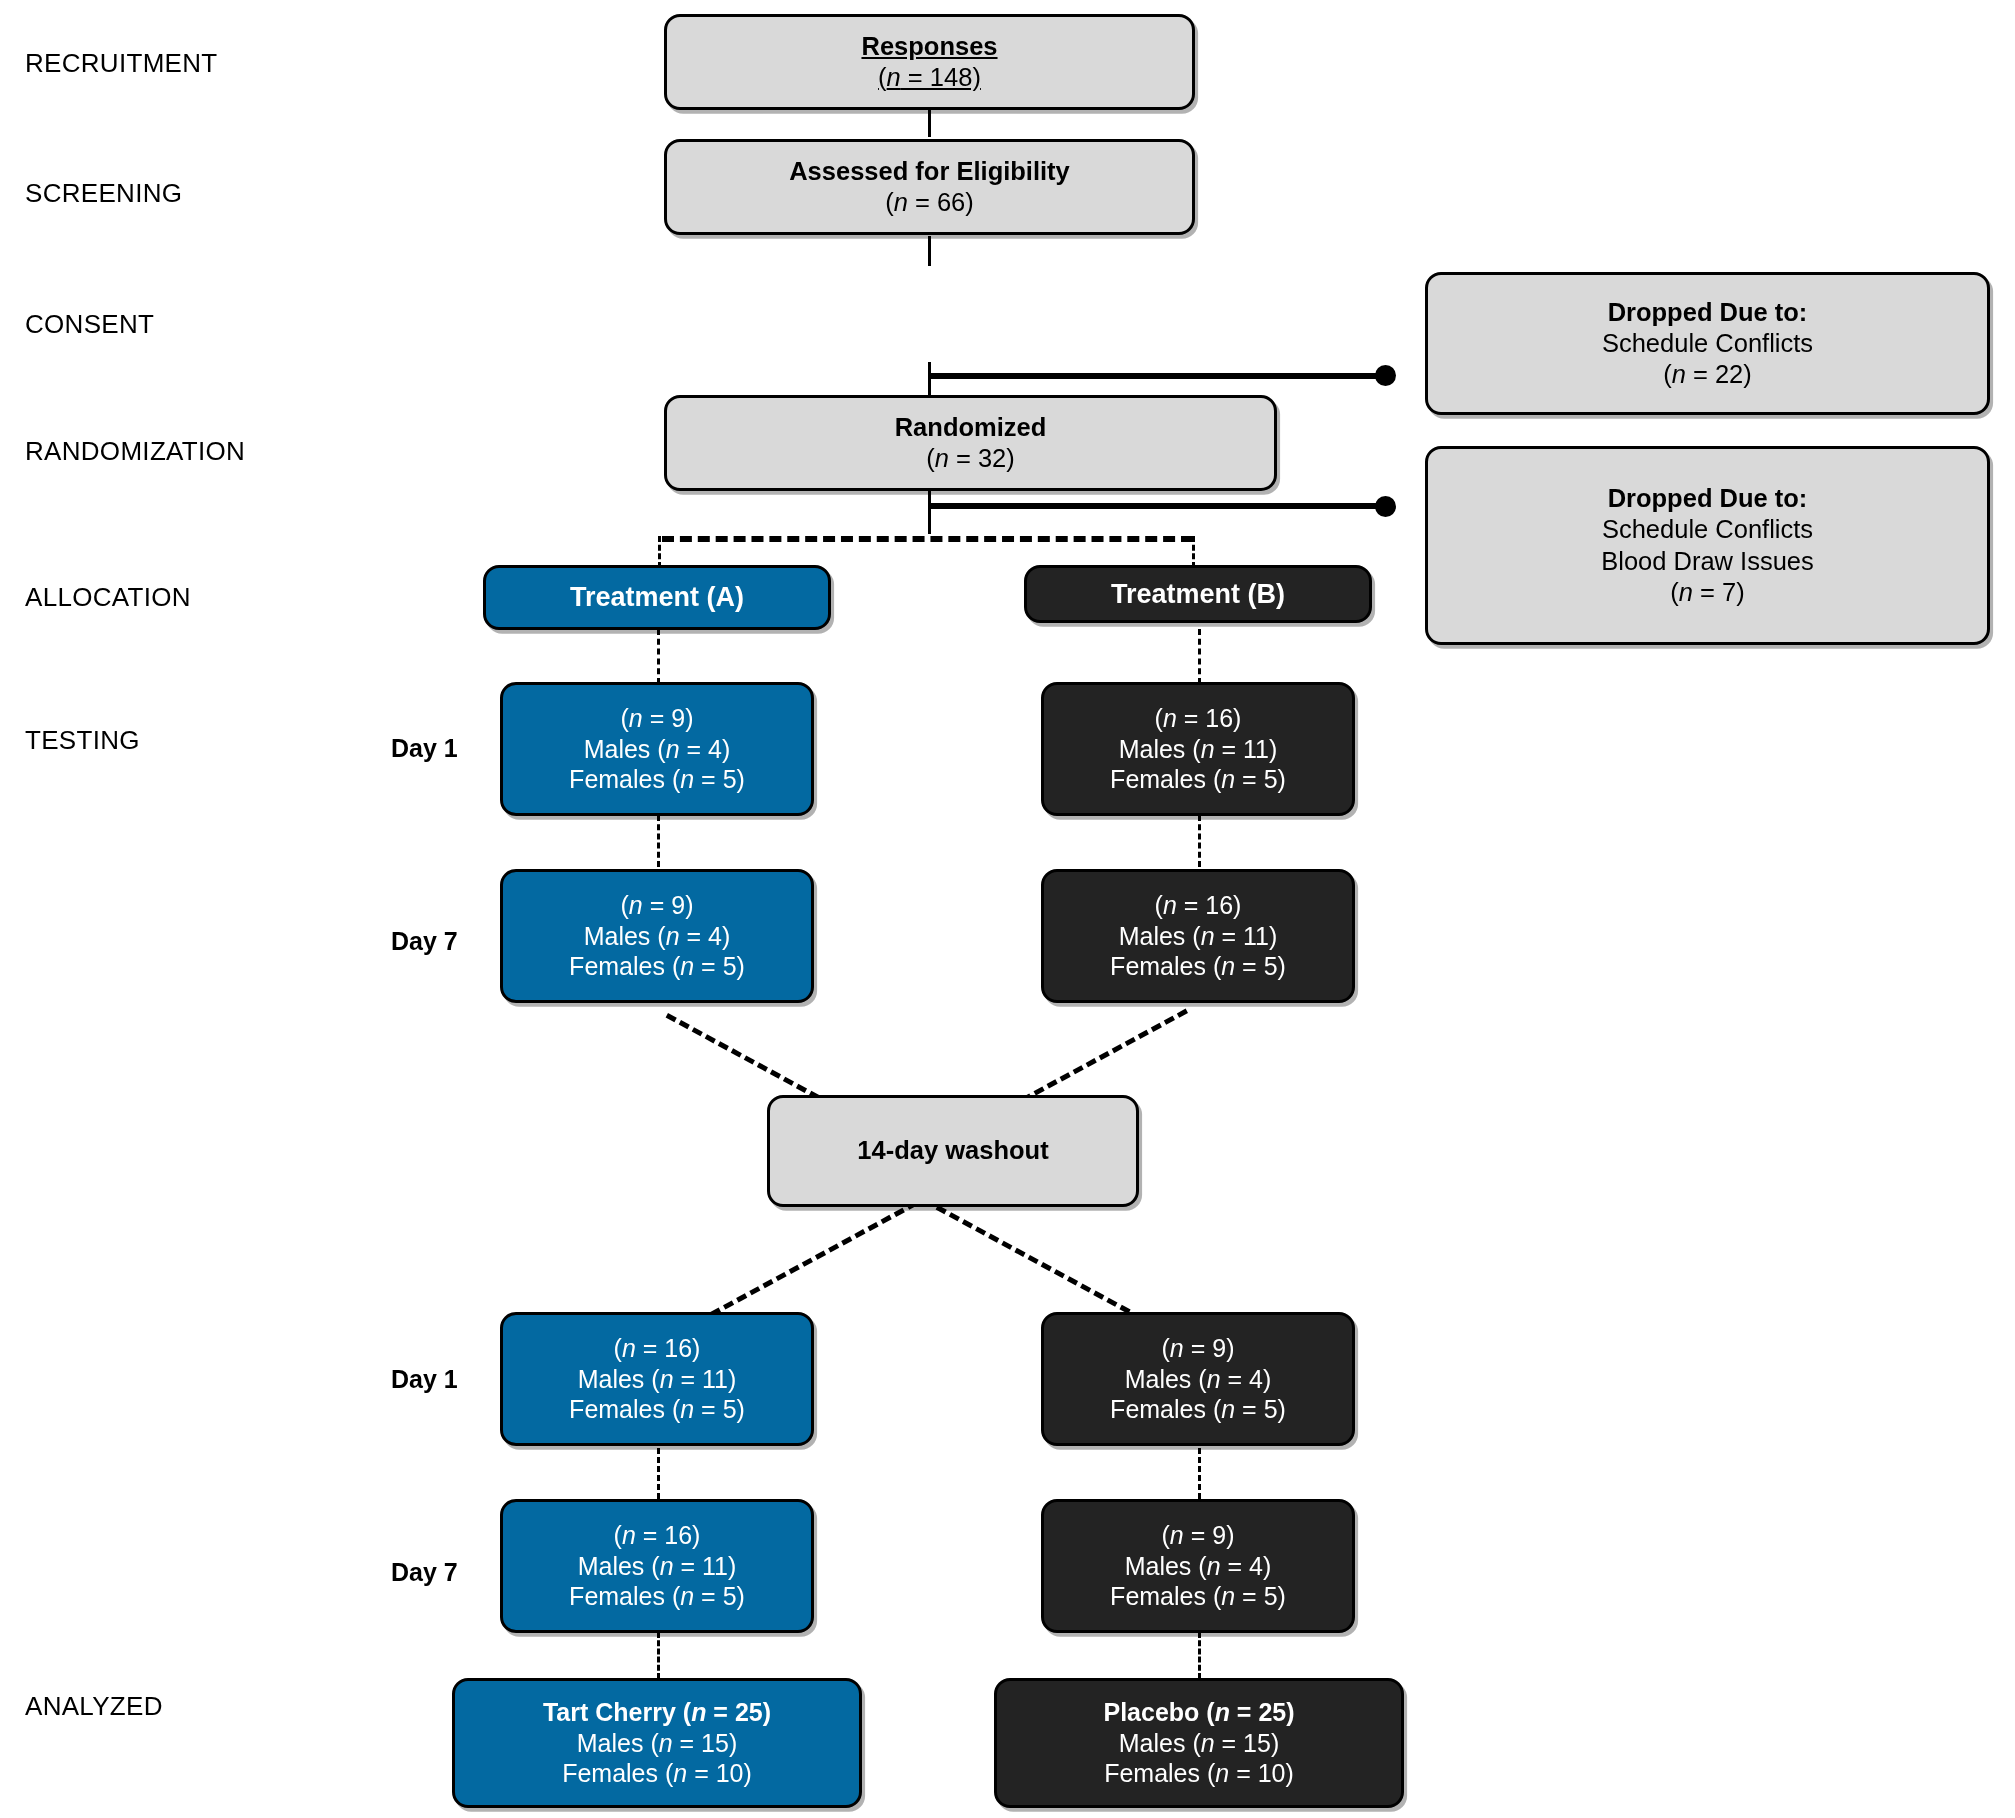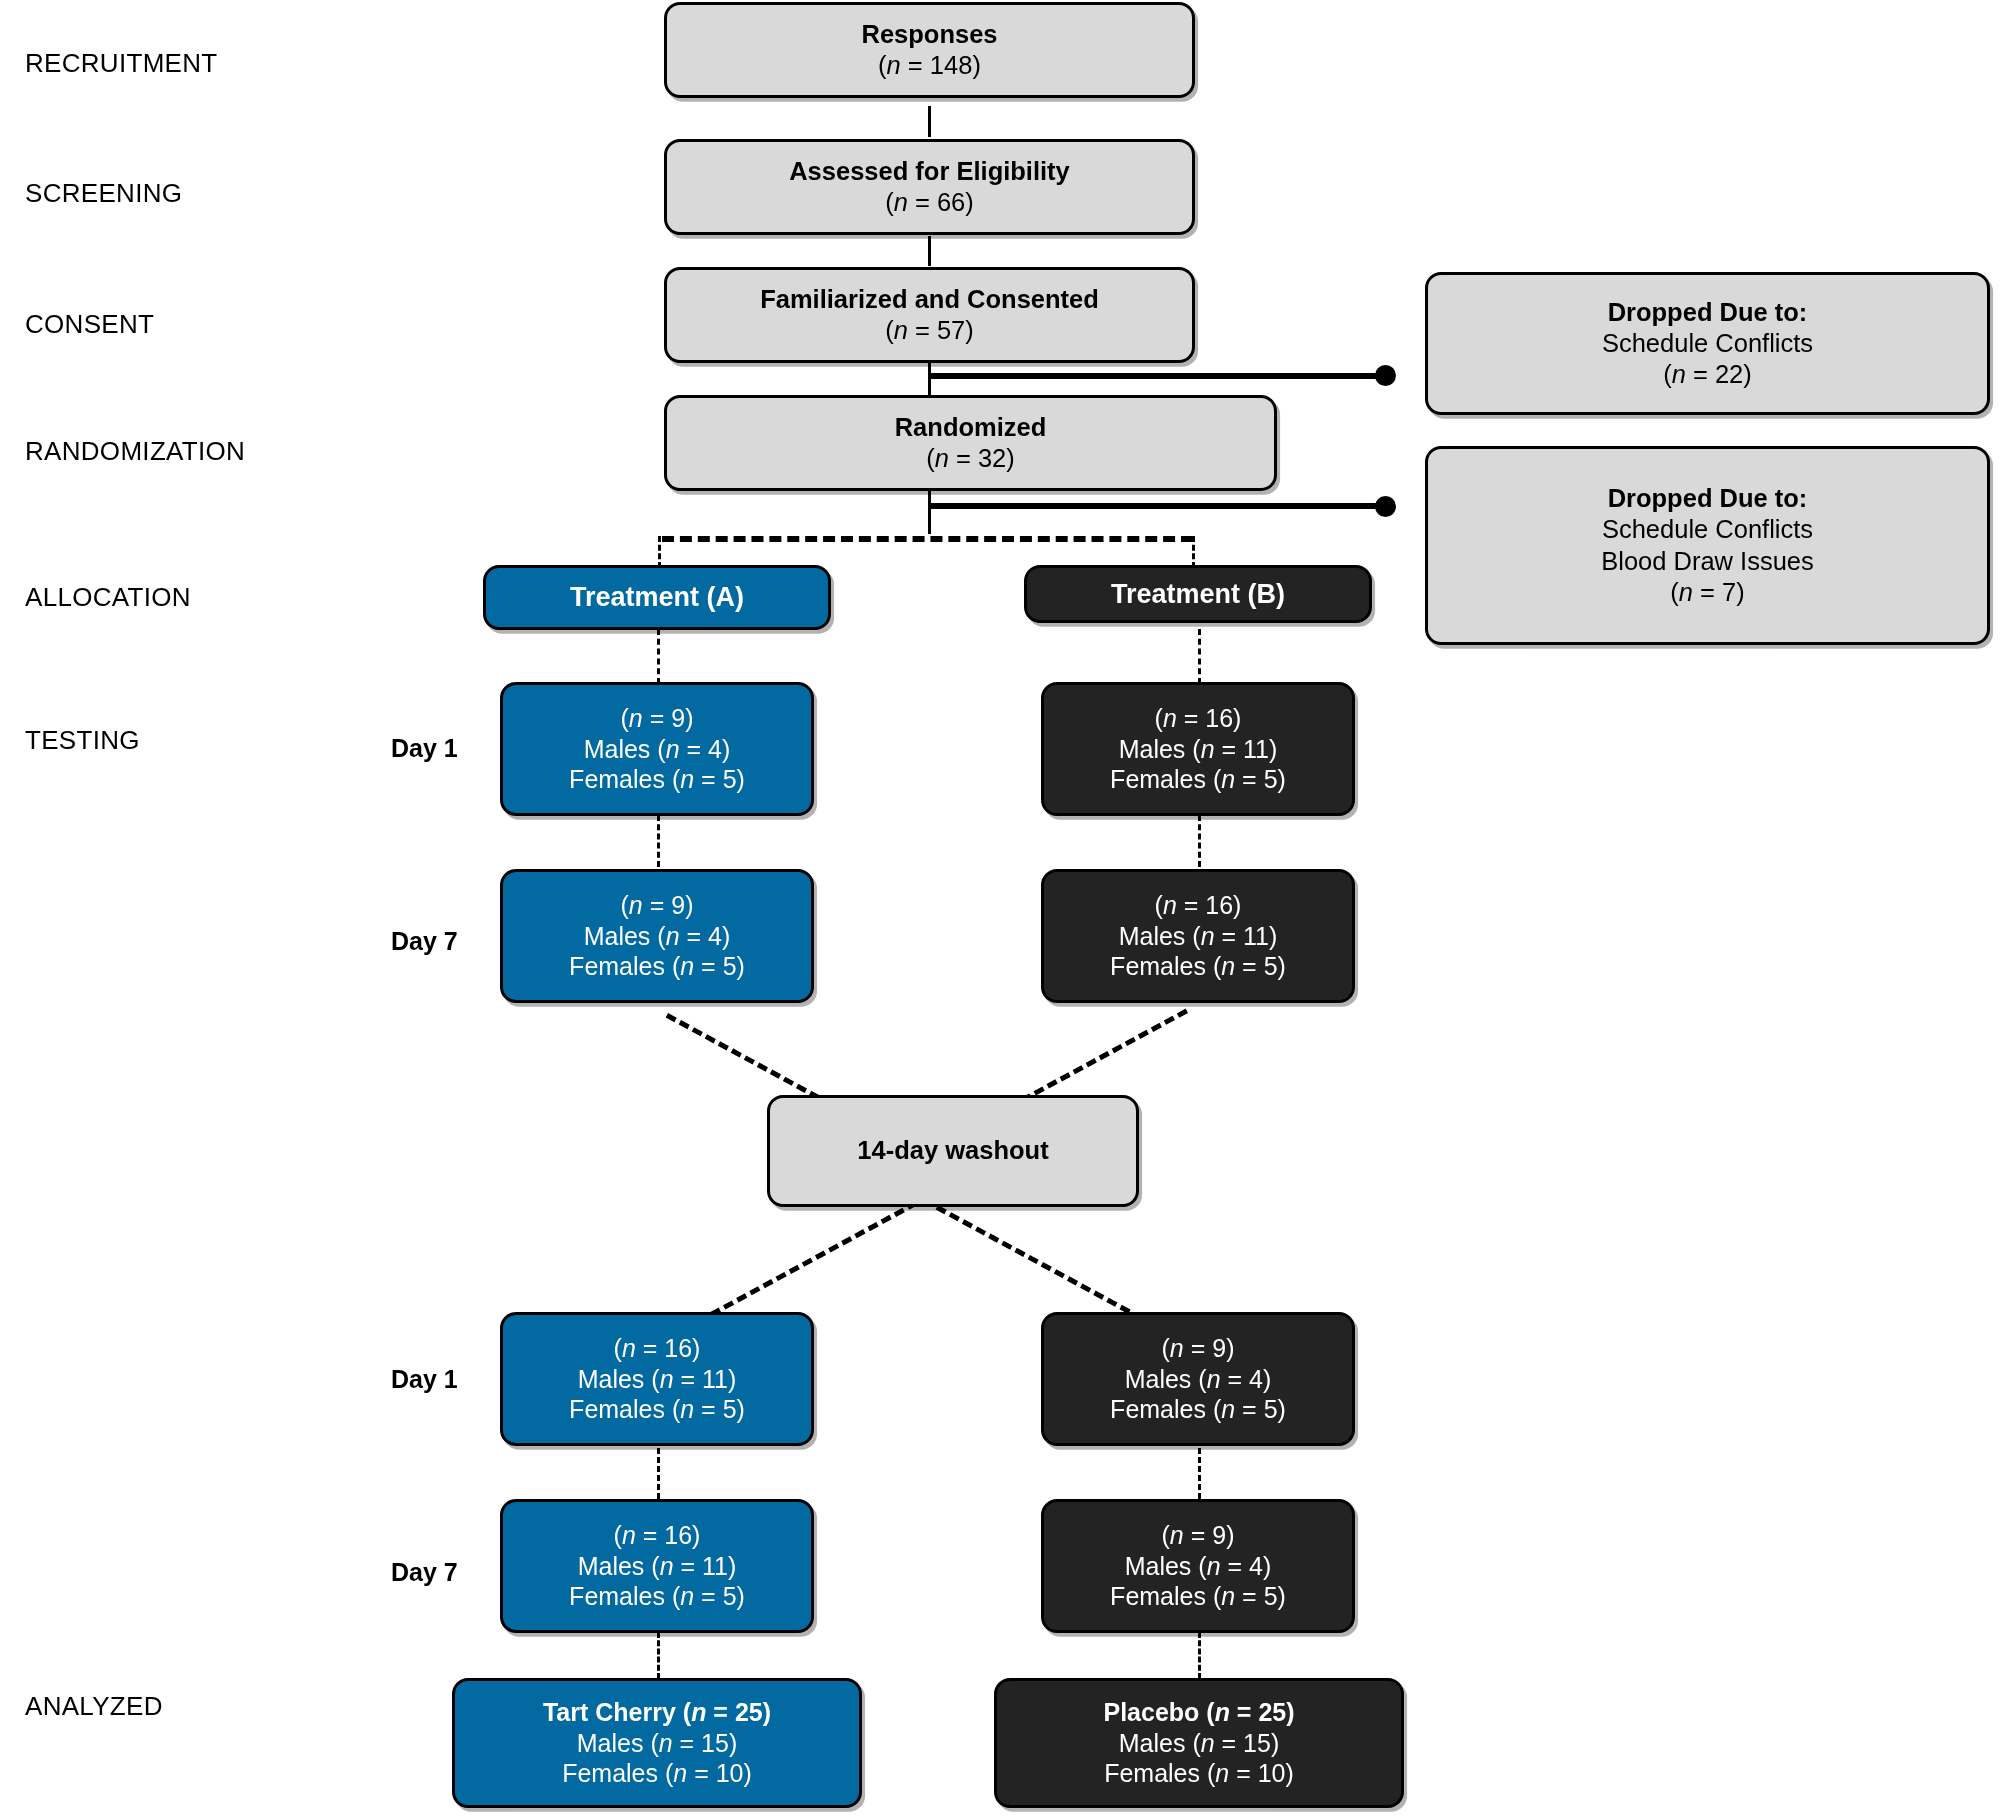--- a/index.html
+++ b/index.html
@@ -169,34 +169,30 @@
   <div class="diag" style="left:918px; top:1205px; width:264px; transform:rotate(151.5deg);"></div>
   <div class="diag" style="left:938px; top:1205px; width:264px; transform:rotate(28.5deg);"></div>
 
   <div class="vdash" style="left:657px; top:1448px; height:51px;"></div>
 
   <div class="vdash" style="left:1198px; top:1448px; height:51px;"></div>
 
   <div class="vdash" style="left:657px; top:1632px; height:47px;"></div>
   <div class="vdash" style="left:1198px; top:1632px; height:47px;"></div>
 
-  <div class="node grey" style="left:664px; top:2px; width:531px; height:96px;">
+  <div class="node grey" style="left:664px; top:14px; width:531px; height:96px;text-decoration:underline;">
     <span class="ln b">Responses</span>
     <span class="ln">(<i class="nv">n</i> = 148)</span>
   </div>
 
   <div class="node grey" style="left:664px; top:139px; width:531px; height:96px;">
     <span class="ln b">Assessed for Eligibility</span>
     <span class="ln">(<i class="nv">n</i> = 66)</span>
   </div>
 
-  <div class="node grey" style="left:664px; top:267px; width:531px; height:96px;">
-    <span class="ln b">Familiarized and Consented</span>
-    <span class="ln">(<i class="nv">n</i> = 57)</span>
-  </div>
 
   <div class="node grey" style="left:664px; top:395px; width:613px; height:96px;">
     <span class="ln b">Randomized</span>
     <span class="ln">(<i class="nv">n</i> = 32)</span>
   </div>
 
   <div class="node grey" style="left:1425px; top:272px; width:565px; height:143px;">
     <span class="ln b">Dropped Due to:</span>
     <span class="ln">Schedule Conflicts</span>
     <span class="ln">(<i class="nv">n</i> = 22)</span>

